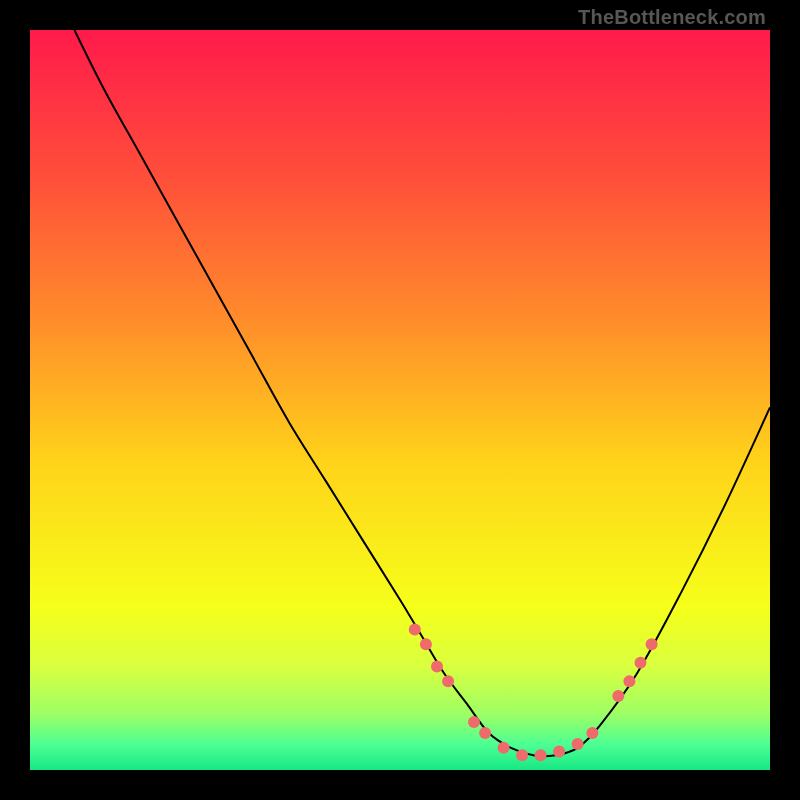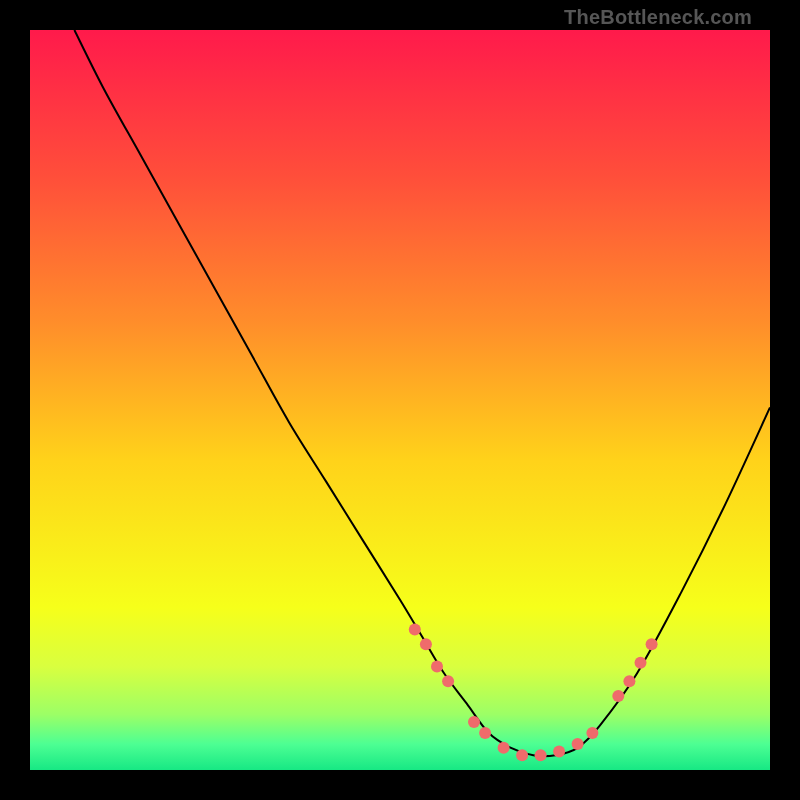--- a/index.html
+++ b/index.html
@@ -21,21 +21,21 @@
   .plot {
     position: absolute;
     left: 0;
     top: 0;
     width: 740px;
     height: 740px;
   }
   .watermark {
     position: absolute;
     top: 6px;
-    right: 48px;
+    right: 34px;
     font-family: Arial, Helvetica, sans-serif;
     font-size: 20px;
     font-weight: 600;
     color: #565656;
     letter-spacing: 0.2px;
     margin-left: 40px;
   }
 </style>
 </head>
 <body>

